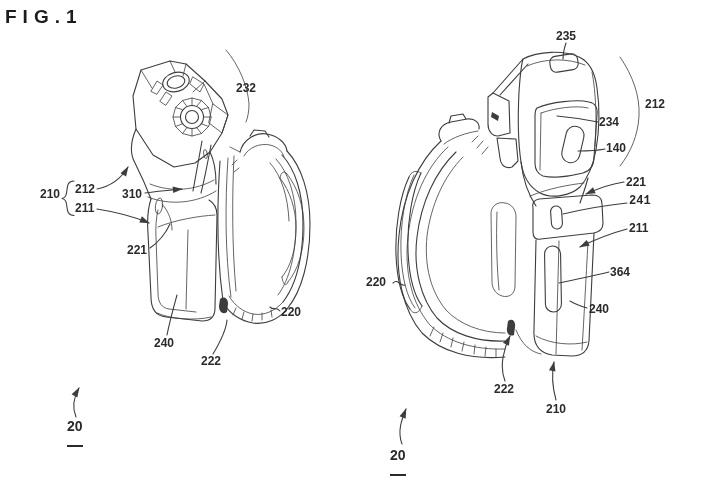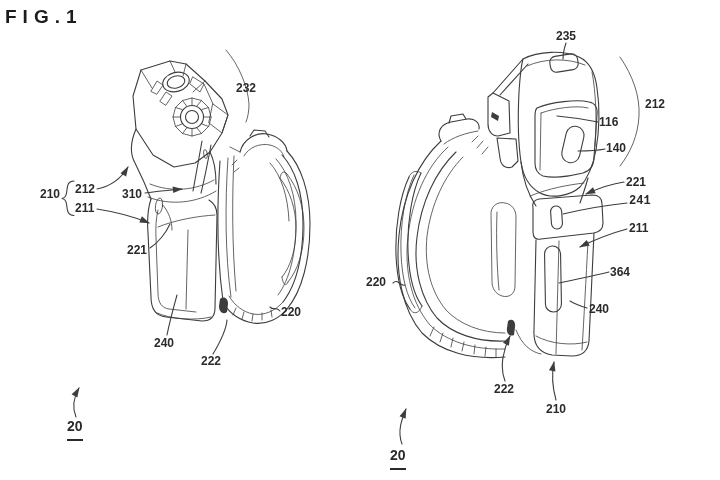--- a/index.html
+++ b/index.html
@@ -3,21 +3,21 @@
 <meta charset="utf-8">
 <style>
   html,body{margin:0;padding:0;background:#fff;}
   .stage{position:relative;width:720px;height:480px;background:#ffffff;overflow:hidden;
          font-family:"Liberation Sans",sans-serif;}
   .fig-title{position:absolute;font-size:19px;font-weight:bold;color:#1c1c1c;
              letter-spacing:6px;line-height:1;white-space:nowrap;}
   .ref{position:absolute;font-size:12px;font-weight:bold;color:#2a2a2a;
        line-height:1;white-space:nowrap;}
   .ref.small{font-size:14px;}
-  .ref.underline{border-bottom:2px solid #2a2a2a;padding-bottom:6px;}
+  .ref.underline{border-bottom:2px solid #2a2a2a;padding-bottom:12px;}
   svg{position:absolute;left:0;top:0;}
   .ln{fill:none;stroke:#3d3d3d;stroke-width:1.1;stroke-linecap:round;stroke-linejoin:round;}
   .thin{stroke-width:0.8;}
   .dark{fill:#3d3d3d;stroke:none;}
 </style>
 </head>
 <body>
 
 <div class="stage">
 
@@ -166,21 +166,21 @@
   <div class="ref" style="left:75px;top:202px;">211</div>
   <div class="ref" style="left:122px;top:188px;">310</div>
   <div class="ref" style="left:127px;top:244px;">221</div>
   <div class="ref" style="left:154px;top:337px;">240</div>
   <div class="ref" style="left:201px;top:355px;">222</div>
   <div class="ref" style="left:281px;top:306px;">220</div>
   <div class="ref small underline" style="left:67px;top:419px;">20</div>
 
   <div class="ref" style="left:556px;top:30px;">235</div>
   <div class="ref" style="left:645px;top:98px;">212</div>
-  <div class="ref" style="left:599px;top:116px;">116</div>
+  <div class="ref" style="left:599px;top:116px;">234</div>
   <div class="ref" style="left:606px;top:142px;">140</div>
   <div class="ref" style="left:626px;top:176px;">221</div>
   <div class="ref" style="left:629px;top:195px;font-family:Liberation Mono, monospace;">241</div>
   <div class="ref" style="left:629px;top:222px;">211</div>
   <div class="ref" style="left:366px;top:276px;">220</div>
   <div class="ref" style="left:610px;top:266px;">364</div>
   <div class="ref" style="left:589px;top:303px;">240</div>
   <div class="ref" style="left:494px;top:383px;">222</div>
   <div class="ref" style="left:546px;top:403px;">210</div>
   <div class="ref small underline" style="left:390px;top:448px;">20</div>

